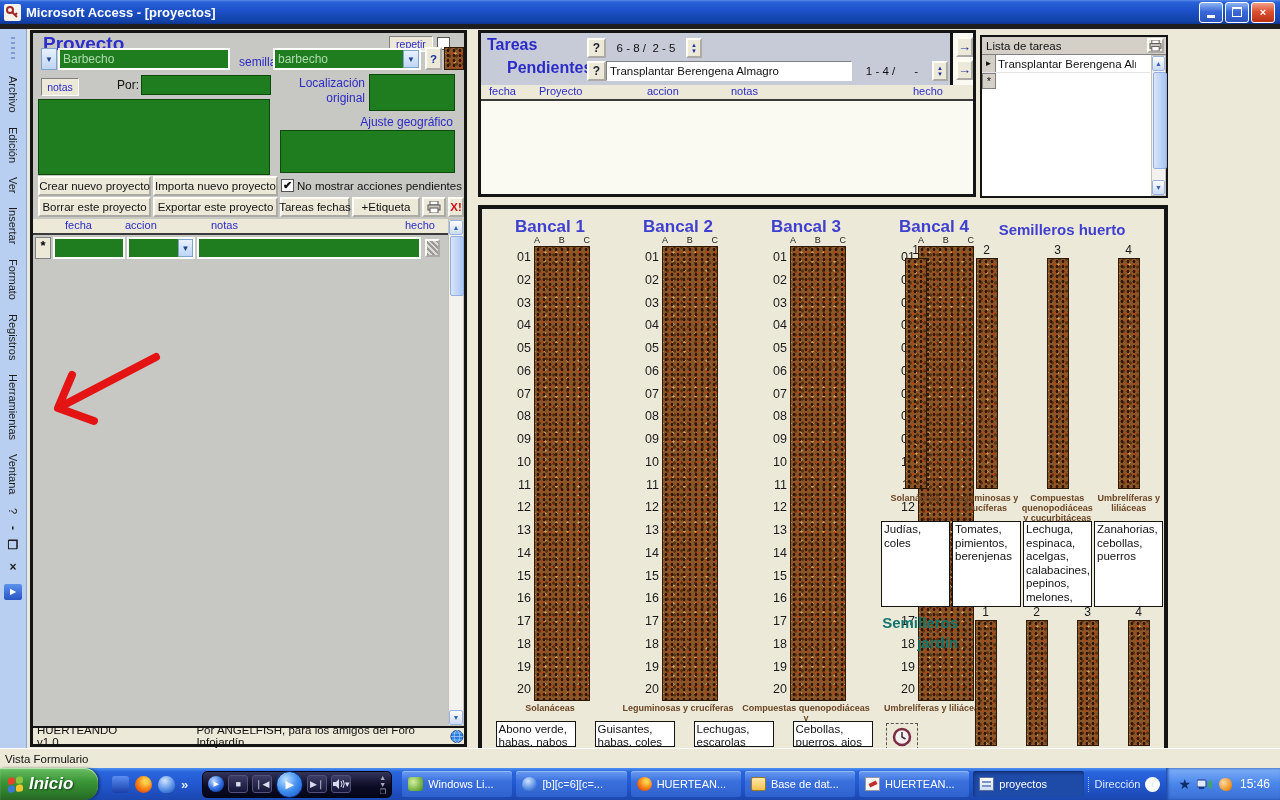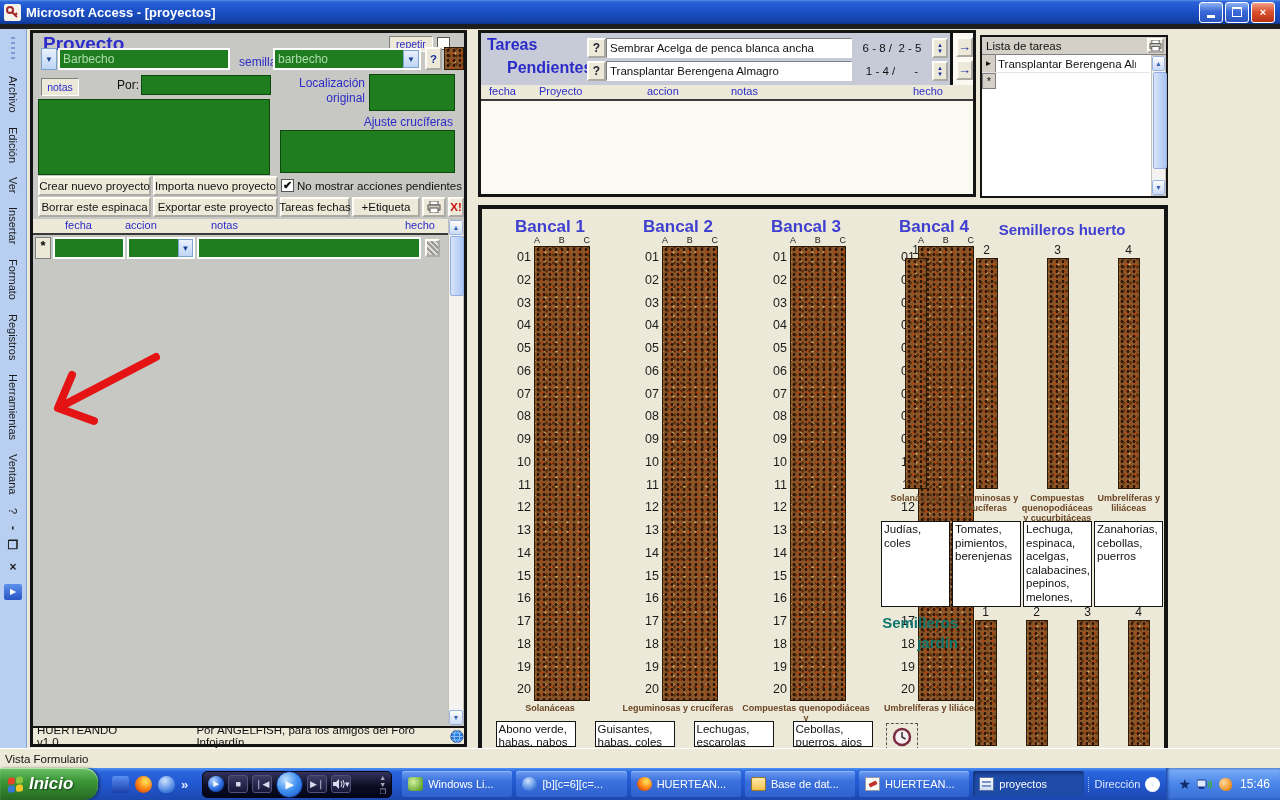--- a/index.html
+++ b/index.html
@@ -238,29 +238,29 @@
   <div class="btn3d abs" style="left:392px;top:14px;width:17px;height:23px;font-weight:bold;color:#1b2fa0">?</div>
   <div class="soil abs" style="left:411px;top:14px;width:20px;height:23px"></div>
 
   <div class="sunklabel abs" style="left:8px;top:45px;width:38px;height:18px">notas</div>
   <div class="abs" style="left:84px;top:45px;font-size:12px;color:#111">Por:</div>
   <div class="gfield abs" style="left:108px;top:42px;width:130px;height:20px"></div>
   <div class="blue abs" style="left:240px;top:43px;width:92px;font-size:12px;text-align:right;line-height:15px">Localización original</div>
   <div class="gfield abs" style="left:336px;top:41px;width:86px;height:37px"></div>
 
   <div class="gfield abs" style="left:5px;top:66px;width:232px;height:76px"></div>
-  <div class="blue abs" style="left:280px;top:82px;width:140px;font-size:12px;text-align:right">Ajuste crucíferas</div>
+  <div class="blue abs" style="left:280px;top:82px;width:140px;font-size:12px;text-align:right">Ajuste geográfico</div>
   <div class="gfield abs" style="left:247px;top:97px;width:175px;height:43px"></div>
 
   <div class="btn3d abs" style="left:5px;top:143px;width:113px;height:20px">Crear nuevo proyecto</div>
   <div class="btn3d abs" style="left:120px;top:143px;width:125px;height:20px">Importa nuevo proyecto</div>
   <div class="cbox abs" style="left:248px;top:146px">✔</div>
   <div class="abs" style="left:264px;top:147px;font-size:11.5px;color:#111">No mostrar acciones pendientes</div>
 
-  <div class="btn3d abs" style="left:5px;top:164px;width:113px;height:20px">Borrar este espinaca</div>
+  <div class="btn3d abs" style="left:5px;top:164px;width:113px;height:20px">Borrar este proyecto</div>
   <div class="btn3d abs" style="left:120px;top:164px;width:125px;height:20px">Exportar este proyecto</div>
   <div class="btn3d abs" style="left:247px;top:164px;width:70px;height:20px">Tareas fechas</div>
   <div class="btn3d abs" style="left:319px;top:164px;width:68px;height:20px">+Etiqueta</div>
   <div class="btn3d abs" style="left:389px;top:164px;width:24px;height:20px">
     <svg width="14" height="12" viewBox="0 0 14 12">
         <rect x="3" y="0" width="8" height="4" fill="#fff" stroke="#555"></rect>
         <rect x="1" y="4" width="12" height="5" fill="#cfccC2" stroke="#555"></rect>
         <rect x="3" y="7" width="8" height="5" fill="#fff" stroke="#555"></rect>
       </svg>
   </div>
@@ -303,21 +303,20 @@
   </div>
 </div>
 
 <div class="tpanel">
   <div id="tareas-inner" style="position:absolute;left:0;top:0;width:492px;height:161px">
     <div class="trowszone" id="trows">
       <div class="ttitle1">Tareas</div>
       <div class="ttitle2">Pendientes</div>
     <div class="trow" style="top: 4px;">
           <div class="qbtn">?</div>
-          <div class="tfield">Sembrar Acelga de penca blanca ancha</div>
           <div class="tdates">6 - 8 /  2 - 5</div>
           <div class="udbtn">
             <i>▲</i>
             <i>▼</i>
           </div>
         </div>
         <div class="trow" style="top: 27px;">
           <div class="qbtn">?</div>
           <div class="tfield">Transplantar Berengena Almagro</div>
           <div class="tdates">1 - 4 /      -</div>

